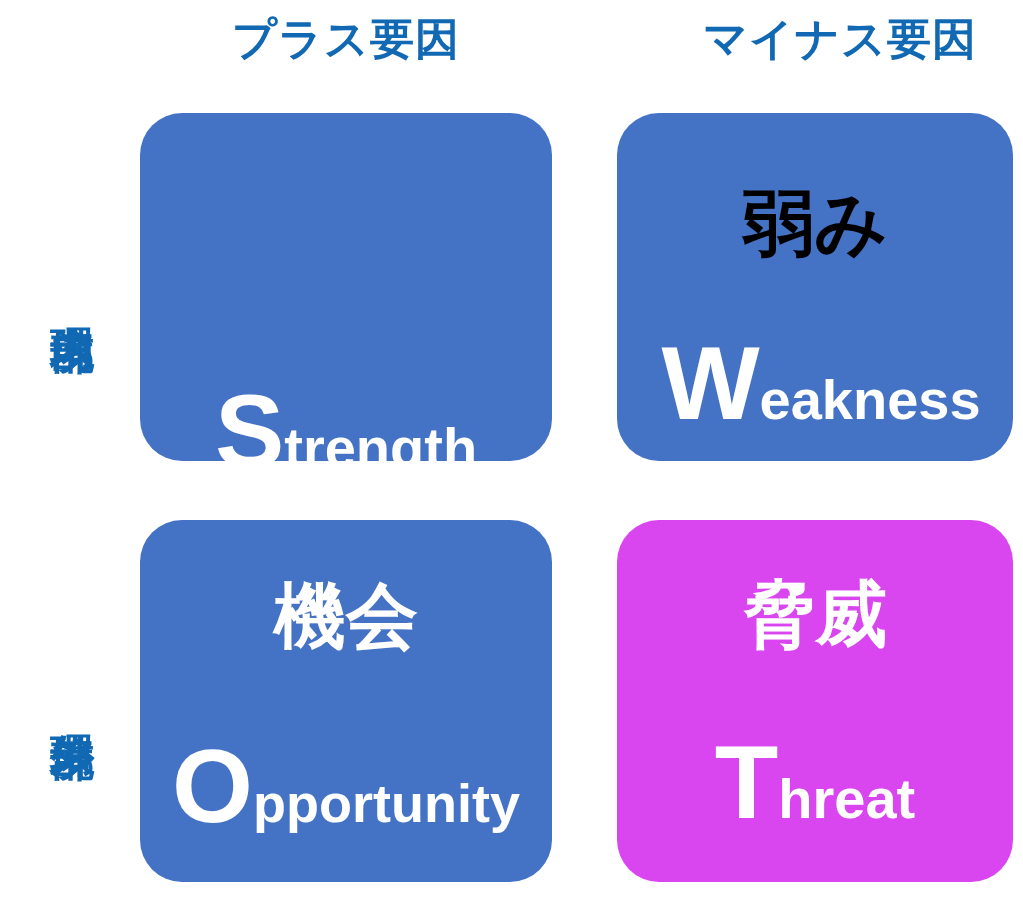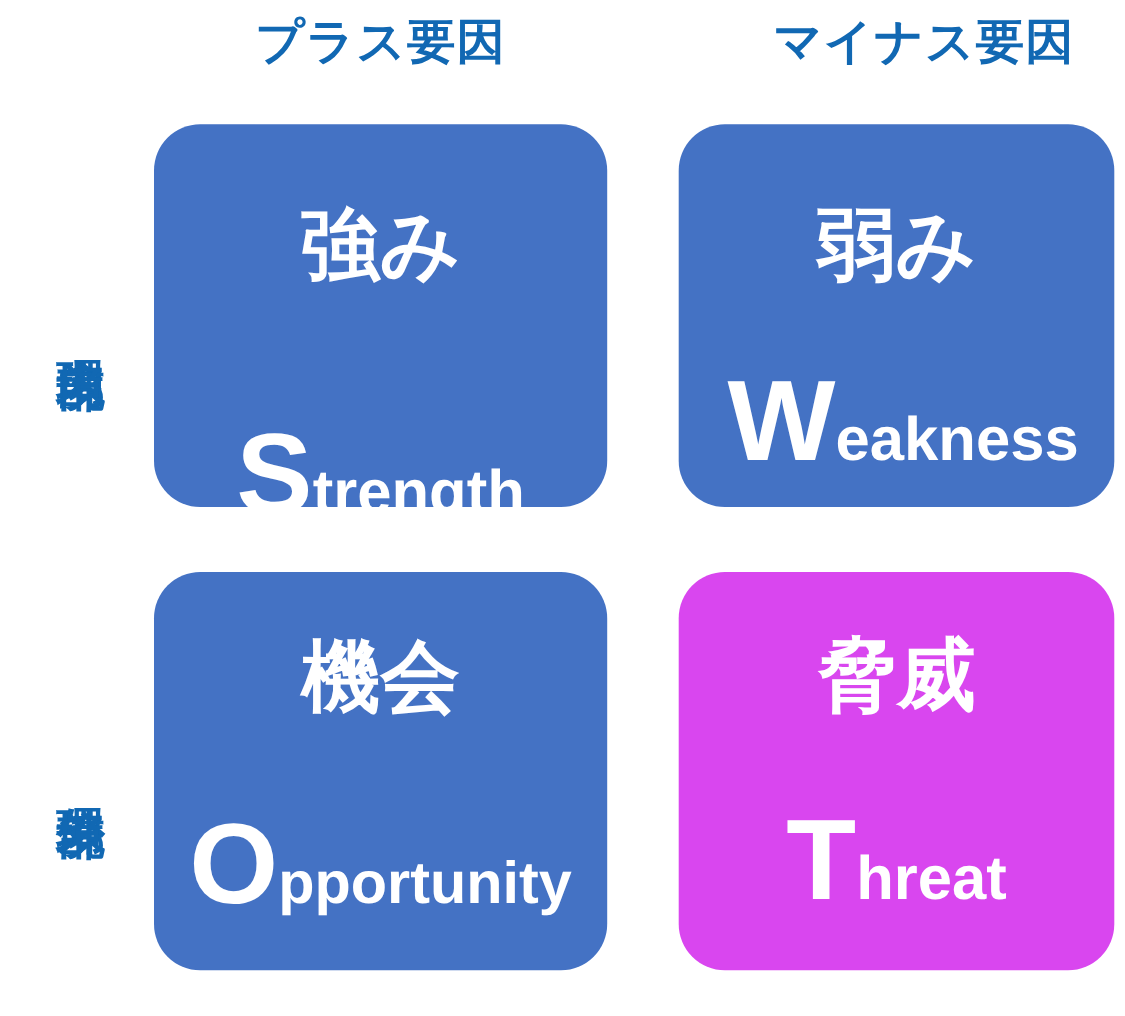--- a/index.html
+++ b/index.html
@@ -123,30 +123,29 @@
 <div id="swot-root">
 
   <div class="col-header" id="col-header-positive" style="color: rgb(17, 104, 179);">プラス要因</div>
   <div class="col-header" id="col-header-negative" style="color: rgb(17, 104, 179);">マイナス要因</div>
 
   <div class="row-label" id="row-label-internal" style="color: rgb(17, 104, 179);">内部環境</div>
   <div class="row-label" id="row-label-external" style="color: rgb(17, 104, 179);">外部環境</div>
 
   <div class="quadrant" id="quadrant-strength" style="background: rgb(68, 114, 196);">
     <div class="quadrant-inner">
-      <div class="jp-title" id="jp-strength" style="color: rgb(255, 255, 255);">強み</div>
       <div class="en-word" id="en-strength" style="color: rgb(255, 255, 255);">
         <span class="cap">S</span><span class="rest">trength</span>
       </div>
     </div>
   </div>
 
   <div class="quadrant" id="quadrant-weakness" style="background: rgb(68, 114, 196);">
     <div class="quadrant-inner">
-      <div class="jp-title" id="jp-weakness" style="color: #ffffff;">弱み</div>
+      <div class="jp-title" id="jp-weakness" style="color: #000000;">弱み</div>
       <div class="en-word" id="en-weakness" style="color: rgb(255, 255, 255); padding-left: 12px;">
         <span class="cap">W</span><span class="rest">eakness</span>
       </div>
     </div>
   </div>
 
   <div class="quadrant" id="quadrant-opportunity" style="background: rgb(68, 114, 196);">
     <div class="quadrant-inner">
       <div class="jp-title" id="jp-opportunity" style="color: rgb(255, 255, 255);">機会</div>
       <div class="en-word" id="en-opportunity" style="color: rgb(255, 255, 255);">

